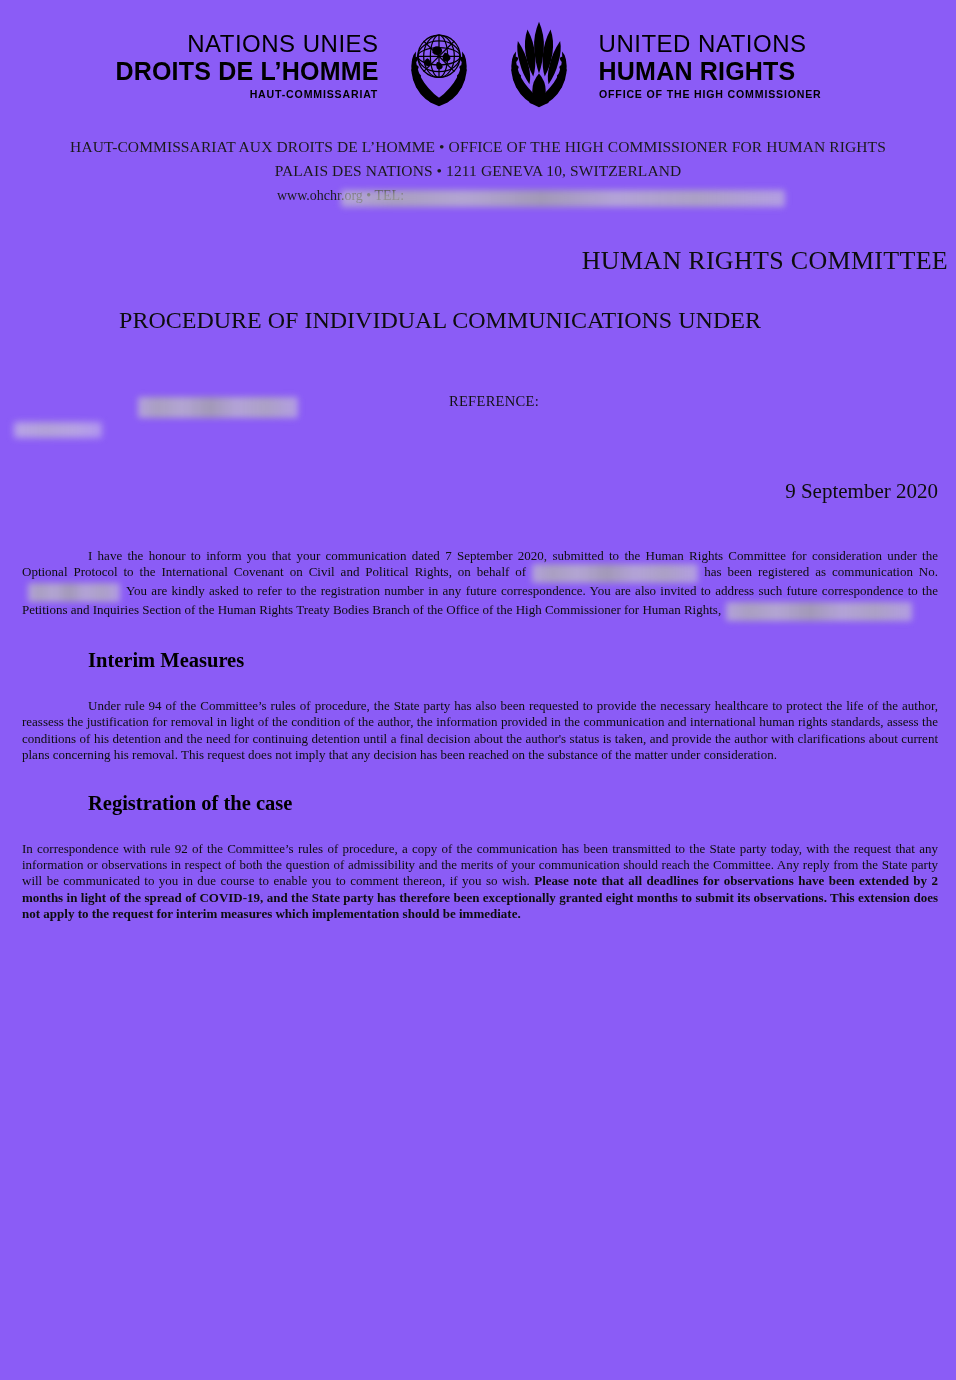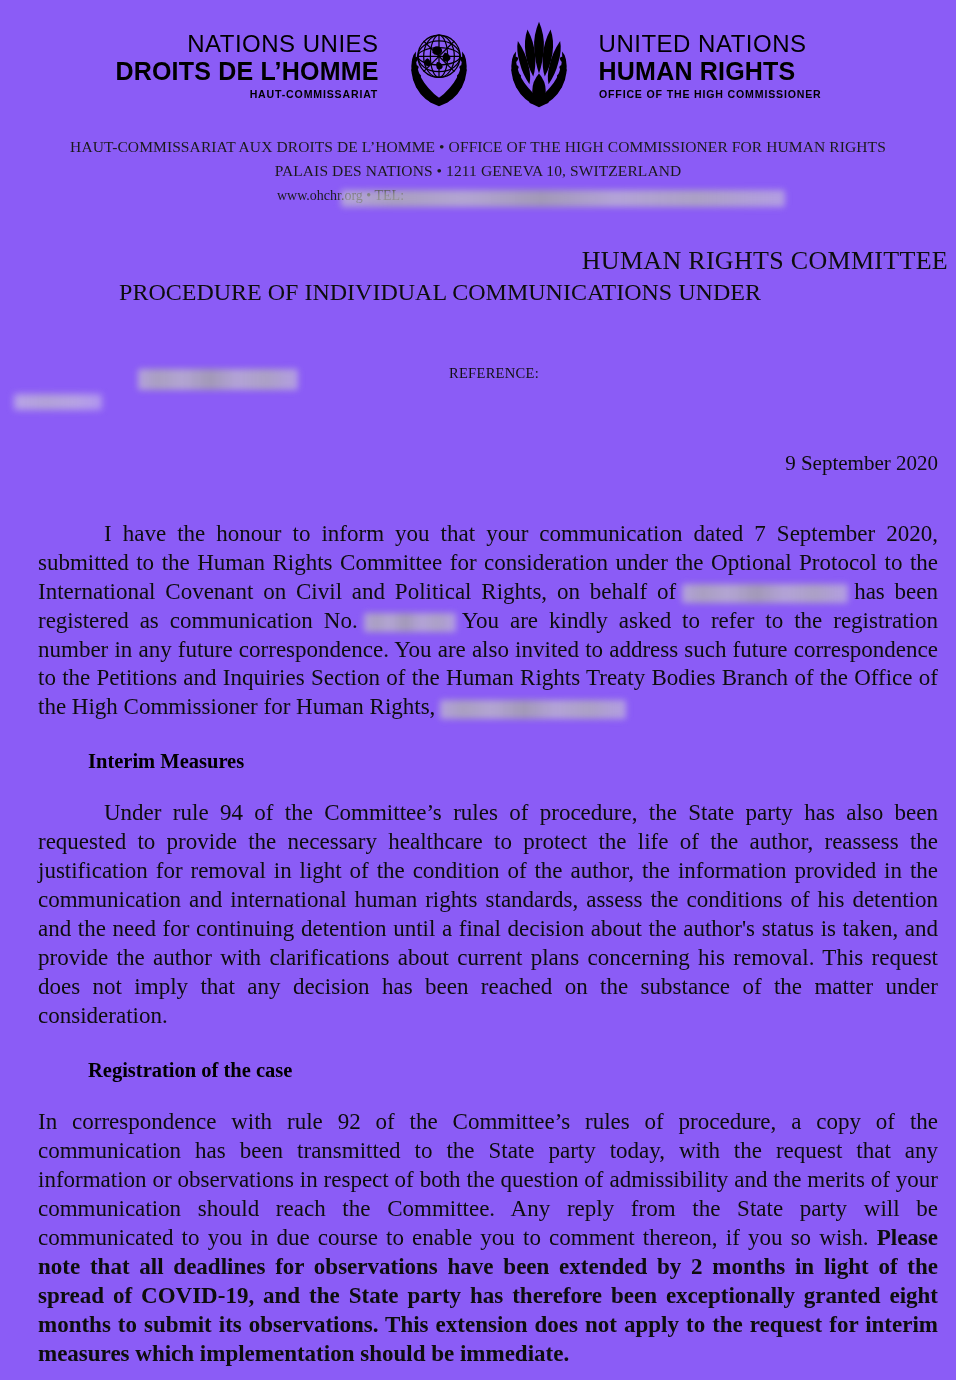--- a/index.html
+++ b/index.html
@@ -140,20 +140,21 @@
     font-size: 26px;
     letter-spacing: 0.3px;
     margin-top: 42px;
     padding-right: 8px;
     color: #0d0d0d;
   }
   .procedure-title {
     text-align: center;
     font-size: 24px;
     line-height: 1.36;
+    margin-top: 28px;
     padding-right: 76px;
     color: #0d0d0d;
   }
 
   
   .reference-block {
     margin-top: 56px;
     padding-left: 32px;
     position: relative;
     height: 56px;
@@ -180,25 +181,25 @@
   .body-wrap {
     padding-left: 22px;
     padding-right: 18px;
     margin-top: 44px;
   }
   .salutation {
     font-size: 20.5px;
     color: #0d0d0d;
   }
   p.para {
-    font-size: 23px;
+    font-size: 13px;
     line-height: 1.26;
     text-align: justify;
     text-justify: inter-word;
-    margin: 26px 0 0 16px;
+    margin: 26px 0 0 0;
     color: #0d0d0d;
     hyphens: none;
   }
   p.indent {
     text-indent: 66px;
   }
   .section-head {
     font-size: 20.5px;
     font-weight: 700;
     margin: 28px 0 0 0;

